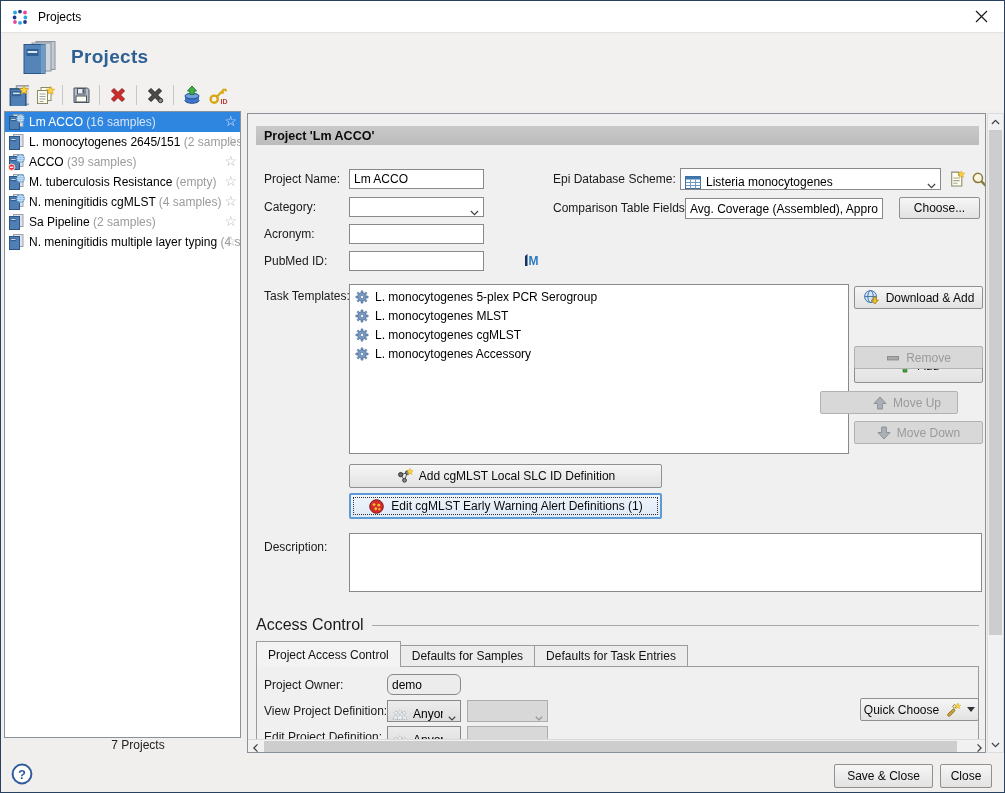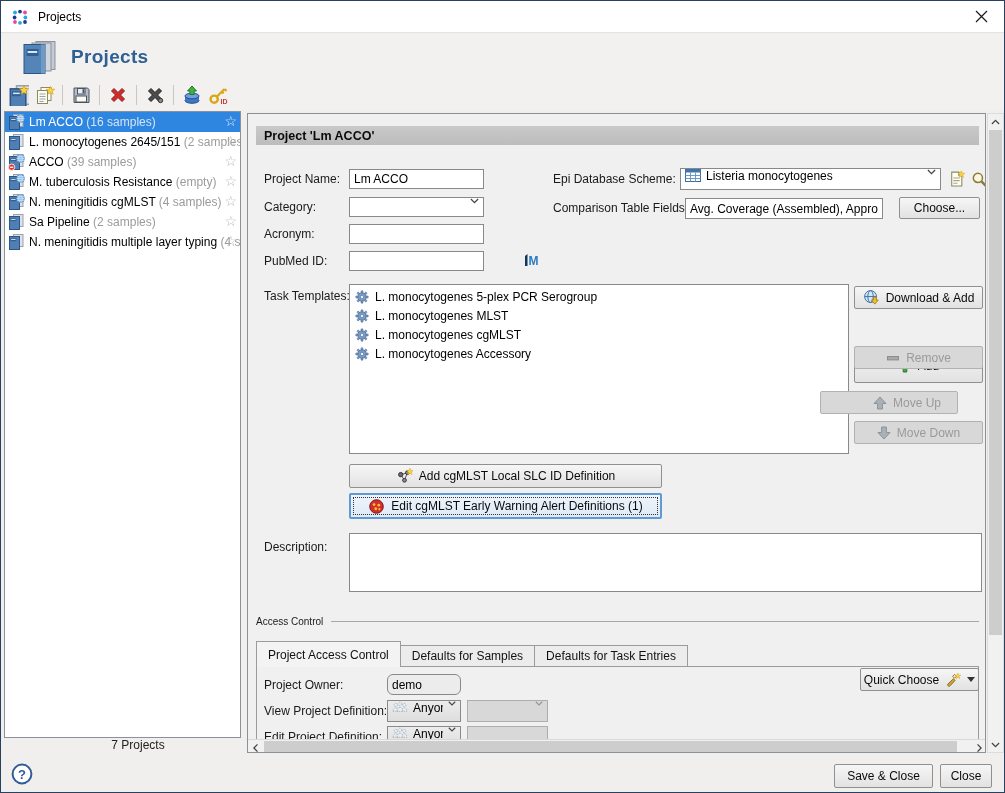--- a/index.html
+++ b/index.html
@@ -28,31 +28,31 @@
   .prow.sel{background:#2f86e0;}
   .prow.sel .ptxt{color:#fff;}
   .prow.sel .pcount{color:#d6e4f6;}
   .prow.sel .star{color:#e4edf8;}
   .sidebar-footer{position:absolute;left:21px;top:737px;width:237px;height:16px;text-align:center;font-size:12px;color:#222;padding-right:5px;}
   
   .main{position:absolute;left:246px;top:112px;width:739px;height:640px;background:#f0f0f0;border:1px solid #8a9199;overflow:hidden;}
   .grouphdr{position:absolute;left:8px;top:12px;width:723px;height:19px;background:linear-gradient(#c9c9c9,#bcbcbc);display:flex;align-items:center;padding-left:8px;font-size:12.5px;font-weight:bold;color:#0a0a0a;}
   .lbl{position:absolute;font-size:12px;color:#1a1a1a;height:20px;display:flex;align-items:center;}
   .tf{position:absolute;border:1px solid #898989;background:#fff;font-size:12px;padding:1px 4px;color:#000;}
-  .combo{position:absolute;border:1px solid #898989;background:#fff;display:flex;align-items:flex-start;font-size:12px;padding:0 4px;gap:5px;}
+  .combo{position:absolute;border:1px solid #898989;background:#fff;display:flex;align-items:flex-end;font-size:12px;padding:0 4px;gap:5px;}
   .combo .cspace{flex:1;overflow:hidden;white-space:nowrap;}
   .combo.gray{background:linear-gradient(#ececec,#dedede);}
   .combo.disab{background:#d8d8d8;border-color:#adadad;}
   .btn{position:absolute;display:flex;align-items:center;justify-content:center;gap:6px;background:linear-gradient(#f6f6f6,#e2e2e2);border:1px solid #909090;border-radius:2px;font-size:12px;color:#0a0a0a;cursor:pointer;}
   .btn.dis{background:#d8d8d8;color:#9a9a9a;border-color:#b2b2b2;cursor:default;}
   .btn.focused{border:2px solid #5e9bd6;outline:1px dotted #333;outline-offset:-5px;background:linear-gradient(#eef4fb,#dfeaf6);}
   .listbox{position:absolute;left:101px;top:170px;width:500px;height:170px;background:#fff;border:1px solid #898989;padding-top:2px;}
   .litem{display:flex;align-items:center;gap:6px;height:19px;padding-left:5px;font-size:12px;color:#000;}
   .txtarea{position:absolute;left:101px;top:419px;width:633px;height:59px;border:1px solid #898989;background:#fff;resize:none;font-size:12px;}
-  .acchdr{position:absolute;left:8px;top:502px;width:723px;display:flex;align-items:center;gap:8px;font-size:10px;color:#1a1a1a;}
+  .acchdr{position:absolute;left:8px;top:502px;width:723px;display:flex;align-items:center;gap:8px;font-size:16px;color:#1a1a1a;}
   .acchdr .rule{flex:1;height:1px;background:#a8a8a8;}
   .tabs{position:absolute;left:8px;top:527px;height:26px;display:flex;align-items:flex-end;}
   .tab{height:22px;display:flex;align-items:center;padding:0 11px;font-size:12px;border:1px solid #9b9b9b;border-left:none;background:#ececec;cursor:pointer;color:#111;}
   .tab:first-child{border-left:1px solid #9b9b9b;}
   .tab.active{height:26px;background:#f3f3f3;border-bottom:none;border-left:1px solid #9b9b9b;position:relative;z-index:3;}
   .tabpanel{position:absolute;left:8px;top:552px;width:723px;height:73px;border:1px solid #9b9b9b;border-bottom:none;background:#f0f0f0;z-index:1;}
   
   .hscroll{position:absolute;left:0;top:625px;width:739px;height:15px;background:#f1f1f1;border-top:1px solid #d9d9d9;z-index:6;}
   .hscroll .arr{position:absolute;top:0;width:15px;height:15px;display:flex;align-items:center;justify-content:center;cursor:pointer;}
   .hscroll .thumb{position:absolute;left:16px;top:1px;width:693px;height:13px;background:#cdcdcd;cursor:pointer;}
@@ -432,21 +432,21 @@
         </div>
       <div class="tab">
           <span>Defaults for Samples</span>
         </div>
       <div class="tab">
           <span>Defaults for Task Entries</span>
         </div>
     </div>
     <div class="tabpanel"></div>
 
-    <div class="btn" style="left:612px;top:554px;width:119px;height:23px;z-index:2;">
+    <div class="btn" style="left:612px;top:584px;width:119px;height:23px;z-index:2;">
       <span>Quick Choose</span>
       <svg width="16" height="16" viewBox="0 0 18 18">
         <rect x="2" y="10.5" width="10" height="3" rx="1" transform="rotate(-45 7 12)" fill="#c9a23a" stroke="#8a6d1d"></rect>
         <rect x="9.2" y="3.4" width="3" height="3" transform="rotate(-45 10.7 4.9)" fill="#f3ecd2" stroke="#8a6d1d"></rect>
         <g transform="translate(11,1)">
             <use href="#sym-star" width="7" height="7"></use>
           </g>
       </svg>
       <svg width="8" height="5" viewBox="0 0 10 6">
           <polygon points="0,0 10,0 5,6" fill="#333"></polygon>

